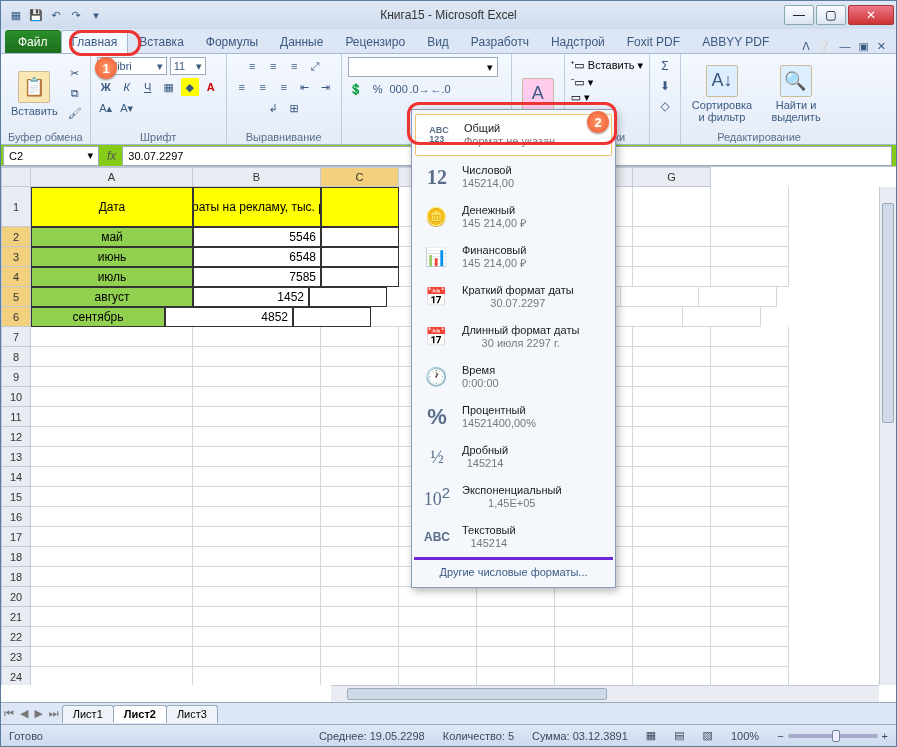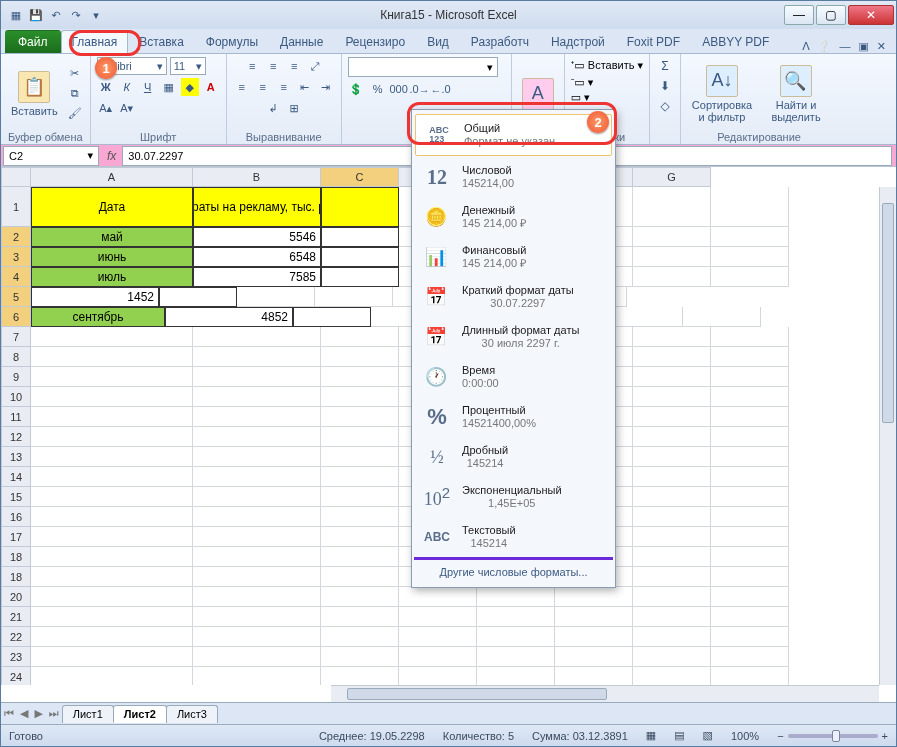--- a/index.html
+++ b/index.html
@@ -34,21 +34,21 @@
 .big-btn { display:flex; flex-direction:column; align-items:center; gap:2px; padding:2px 4px; color:#3b5a82;}
 .big-btn .ico { width:32px; height:32px; background:#f8e7b0; border:1px solid #cb9; border-radius:2px; display:flex; align-items:center; justify-content:center; font-size:18px;}
 .mini-stack { display:flex; flex-direction:column; gap:2px; }
 .mini-stack span, .mini-row span { font-size:11px; color:#3b5a82;}
 .font-name { width:70px; height:18px; border:1px solid #9ab; background:#fff; font-size:11px; padding:0 3px; display:flex; align-items:center; justify-content:space-between;}
 .mini-row { display:flex; gap:3px; align-items:center;}
 .sq { width:18px; height:18px; display:flex; align-items:center; justify-content:center; border:1px solid transparent; color:#3b5a82; font-size:12px;}
 .number-combo { width:150px; height:20px; border:1px solid #9ab; background:#fff; display:flex; align-items:center; padding:0 4px; justify-content:space-between;}
 
 
-.fbar { height:22px; display:flex; align-items:center; background:#f9a8d4; border-bottom:1px solid #b9c4d4;}
+.fbar { height:22px; display:flex; align-items:center; background:#84cc16; border-bottom:1px solid #b9c4d4;}
 .namebox { width:96px; height:20px; border:1px solid #9ab; background:#fff; margin:0 2px; display:flex; align-items:center; padding:0 5px; justify-content:space-between; font-size:11px;}
 .fx { padding:0 6px; font-style:italic; color:#555;}
 .formula { flex:1; height:20px; border:1px solid #9ab; background:#fff; margin-right:4px; padding:0 5px; font-size:11px; display:flex; align-items:center;}
 
 
 .sheet { flex:1; position:relative; background:#fff; overflow:hidden;}
 .colhdrs { display:flex; height:20px; position:absolute; top:0; left:0; right:17px;}
 .corner { width:30px; border:1px solid #c2cad5; background:#e9edf3;}
 .ch { border:1px solid #c2cad5; border-left:none; background:#e9edf3; text-align:center; font-size:11px; color:#333; line-height:18px;}
 .rows { position:absolute; top:20px; left:0; right:17px; bottom:17px; overflow:hidden;}
@@ -322,21 +322,22 @@
           <div class="cell databox" style="width: 128px;">7585</div>
           <div class="cell databox" style="width: 78px;"></div>
           <div class="cell " style="width: 78px;"></div>
           <div class="cell " style="width: 78px;"></div>
           <div class="cell " style="width: 78px;"></div>
           <div class="cell " style="width: 78px;"></div>
           <div class="cell " style="width: 78px;"></div>
         </div>
         <div class="row">
           <div class="rh sel">5</div>
-          <div class="cell databox" style="width: 128px;">1452</div>
+          <div class="cell green" style="width: 162px;">август</div>
+          <div class="cell databox" style="width: 116px;">1452</div>
           <div class="cell databox" style="width: 78px;"></div>
           <div class="cell " style="width: 78px;"></div>
           <div class="cell " style="width: 78px;"></div>
           <div class="cell " style="width: 78px;"></div>
           <div class="cell " style="width: 78px;"></div>
           <div class="cell " style="width: 78px;"></div>
         </div>
         <div class="row">
           <div class="rh sel">6</div>
           <div class="cell green" style="width: 134px;">сентябрь</div>

